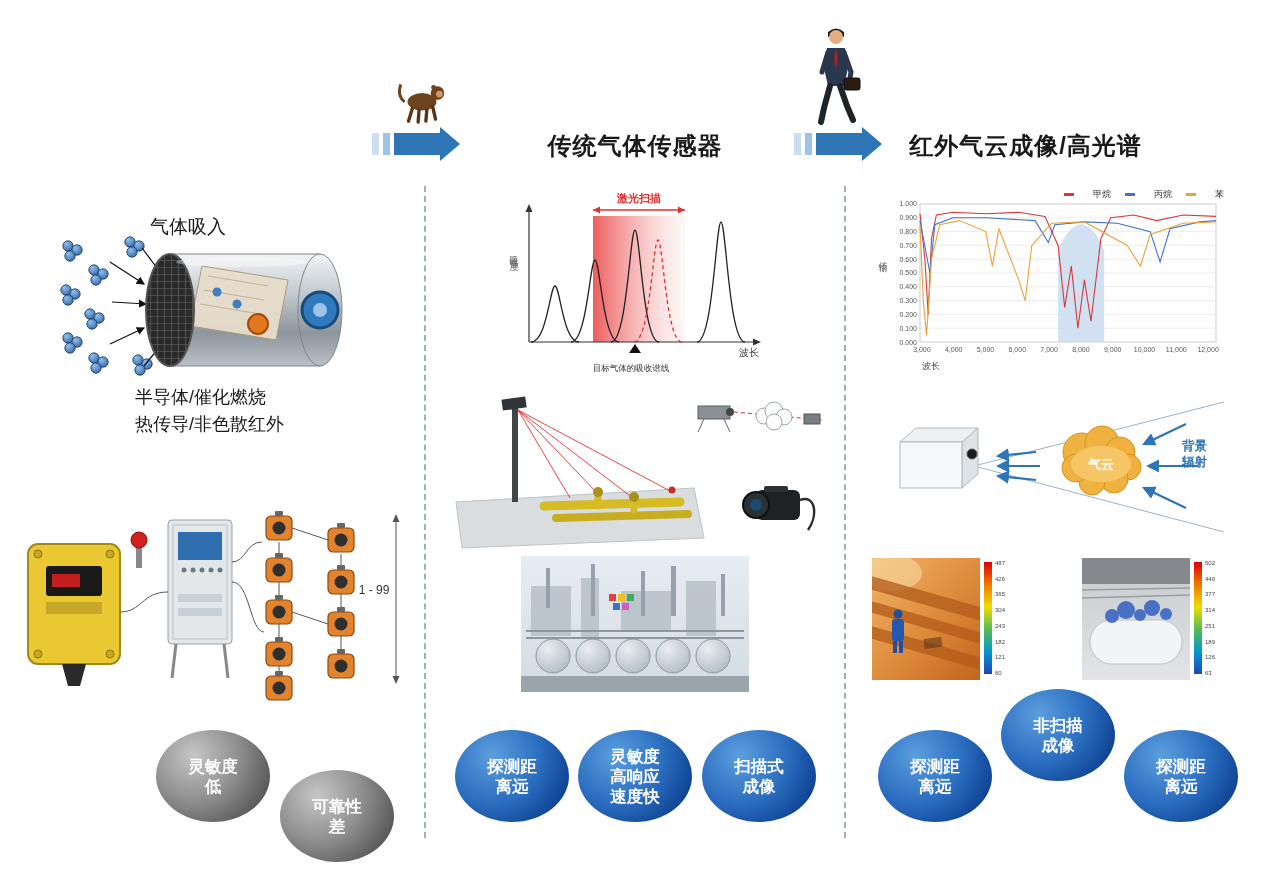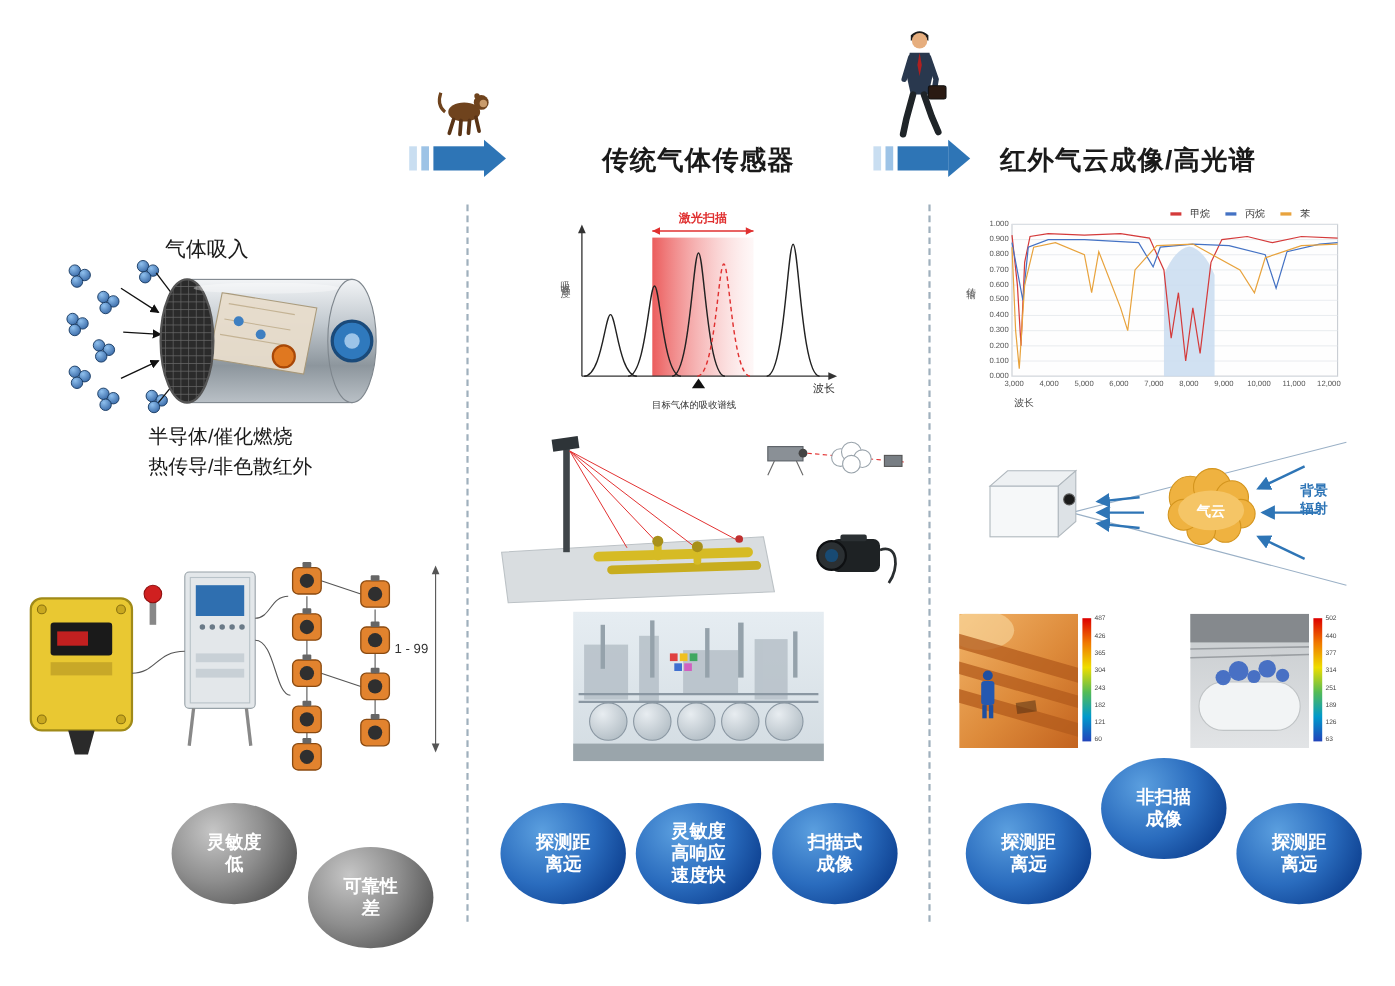--- a/index.html
+++ b/index.html
@@ -44,21 +44,21 @@
   .c3{left:876px;top:190px;width:360px;height:200px;}
   .vlabel{position:absolute;writing-mode:vertical-rl;letter-spacing:2px;color:#666;}
   .c2 .vlabel{left:4px;top:58px;font-size:9px;}
   .c3 .vlabel{left:0px;top:64px;font-size:9px;}
   .yticks{position:absolute;left:12px;top:10px;width:29px;height:146px;display:flex;flex-direction:column;
     justify-content:space-between;align-items:flex-end;font-size:7px;color:#555;}
   .xticks{position:absolute;left:30px;top:156px;width:318px;display:grid;grid-template-columns:repeat(10,1fr);
     font-size:7px;color:#555;text-align:center;}
   .xlabel3{position:absolute;left:46px;top:170px;font-size:9px;color:#444;}
   .legend{position:absolute;left:188px;top:-2px;display:flex;gap:14px;font-size:9px;align-items:center;color:#333;}
-  .lg-item{display:flex;align-items:center;gap:8px;}
+  .lg-item{display:flex;align-items:center;gap:19px;}
   .lg-chip{display:inline-block;width:10px;height:3px;}
 
   .laser{position:absolute;left:448px;top:390px;}
   .plant{position:absolute;left:521px;top:556px;}
 
   .cloud-wrap{position:absolute;left:886px;top:396px;width:340px;height:145px;}
   .radiation{position:absolute;left:296px;top:42px;color:#2e75b6;font-size:12.5px;font-weight:bold;
     white-space:pre-line;text-align:center;line-height:1.3;}
 
   .thermal{position:absolute;width:142px;height:124px;background:#fff;}

